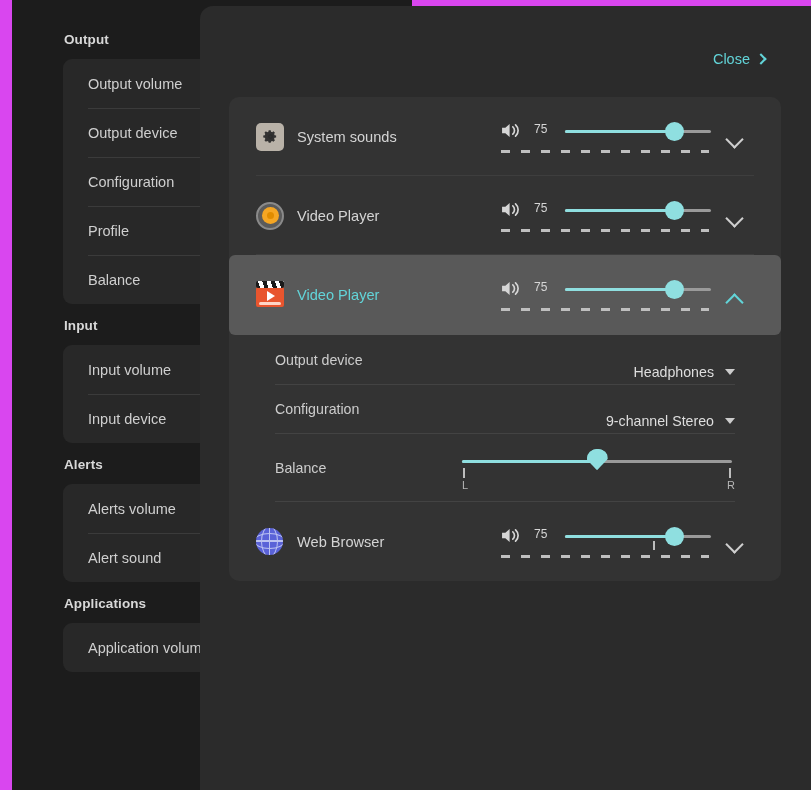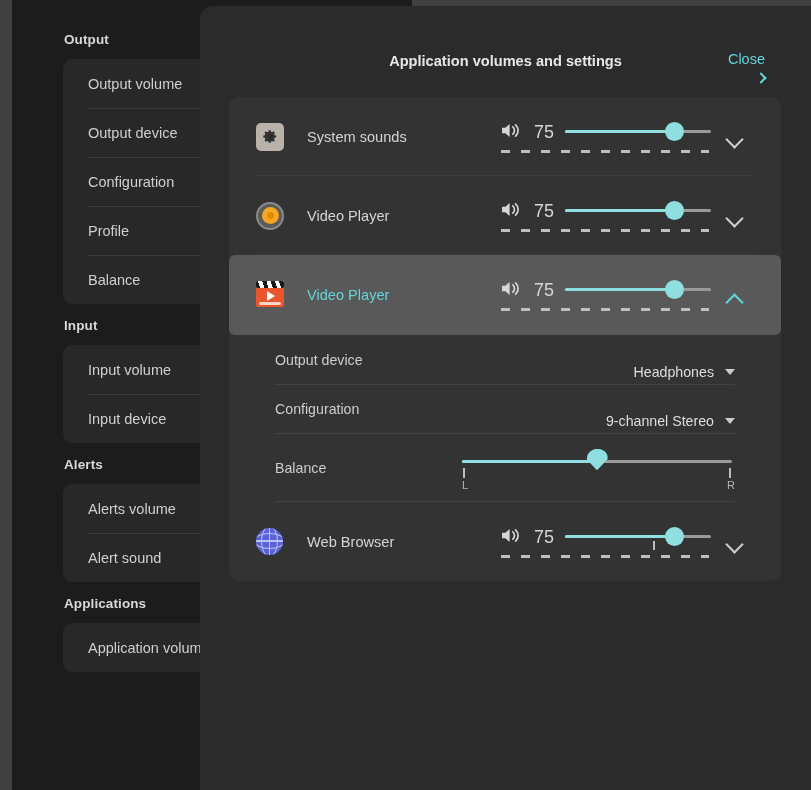--- a/index.html
+++ b/index.html
@@ -9,21 +9,21 @@
     height: 790px;
     background: #000000;
     font-family: "Liberation Sans", sans-serif;
     overflow: hidden;
   }
 
   #root {
     position: relative;
     width: 811px;
     height: 790px;
-    background: #404040;
+    background: #d946ef;
   }
 
   
   #sidebar {
     position: absolute;
     left: 12px;
     top: 0;
     width: 400px;   
     height: 790px;
     background: #1c1c1c;
@@ -89,27 +89,26 @@
     font-size: 14.6px;
     font-weight: bold;
     color: #e6e6e6;
   }
 
   #close-button {
     position: absolute;
     right: 46px;
     top: 45px;
     display: flex;
-    align-items: flex-end;
+    align-items: center;
     gap: 7px;
     color: #62d4d8;
     font-size: 14.5px;
     cursor: pointer;
     user-select: none;
-    flex-direction: column;
   }
   #close-chevron {
     display: inline-block;
     width: 8px; height: 8px;
     border-top: 2.4px solid #62d4d8;
     border-right: 2.4px solid #62d4d8;
     transform: rotate(45deg);
     position: relative;
     top: 0px;
   }
@@ -145,42 +144,42 @@
     background: #3e3e3e;
   }
 
   .app-icon {
     width: 28px; height: 28px;
     flex: 0 0 28px;
     position: relative;
   }
 
   .app-name {
-    margin-left: 23px;
+    margin-left: 13px;
     font-size: 14.6px;
     color: #d4d4d4;
     white-space: nowrap;
   }
   .expanded-head .app-name { color: #62d4d8; }
 
   
   .vol-cluster {
     position: absolute;
     left: 272px;
     top: 19px;
     width: 215px;
     height: 42px;
   }
 
   .spk-icon { position: absolute; left: 0; top: 6px; }
 
   .vol-num {
     position: absolute;
     left: 33px; top: 6px;
-    font-size: 18px;
+    font-size: 12px;
     color: #d6d6d6;
   }
 
   .vol-track {
     position: absolute;
     left: 64px;
     top: 14px;
     width: 146px;
     height: 3px;
     background: #9a9a9a;
@@ -456,21 +455,20 @@
 
     <div class="side-group-title">Applications</div>
     <div class="side-card">
       <div class="side-item">Application volumes</div>
     </div>
   </div>
 
   <div id="panel">
 
     <div id="panel-header">
-      <div id="panel-title">Application volumes and settings</div>
       <div id="close-button">
         <span>Close</span>
         <span id="close-chevron"></span>
       </div>
     </div>
 
     <div id="app-card">
 
       <div class="app-row">
         <div class="app-icon">

